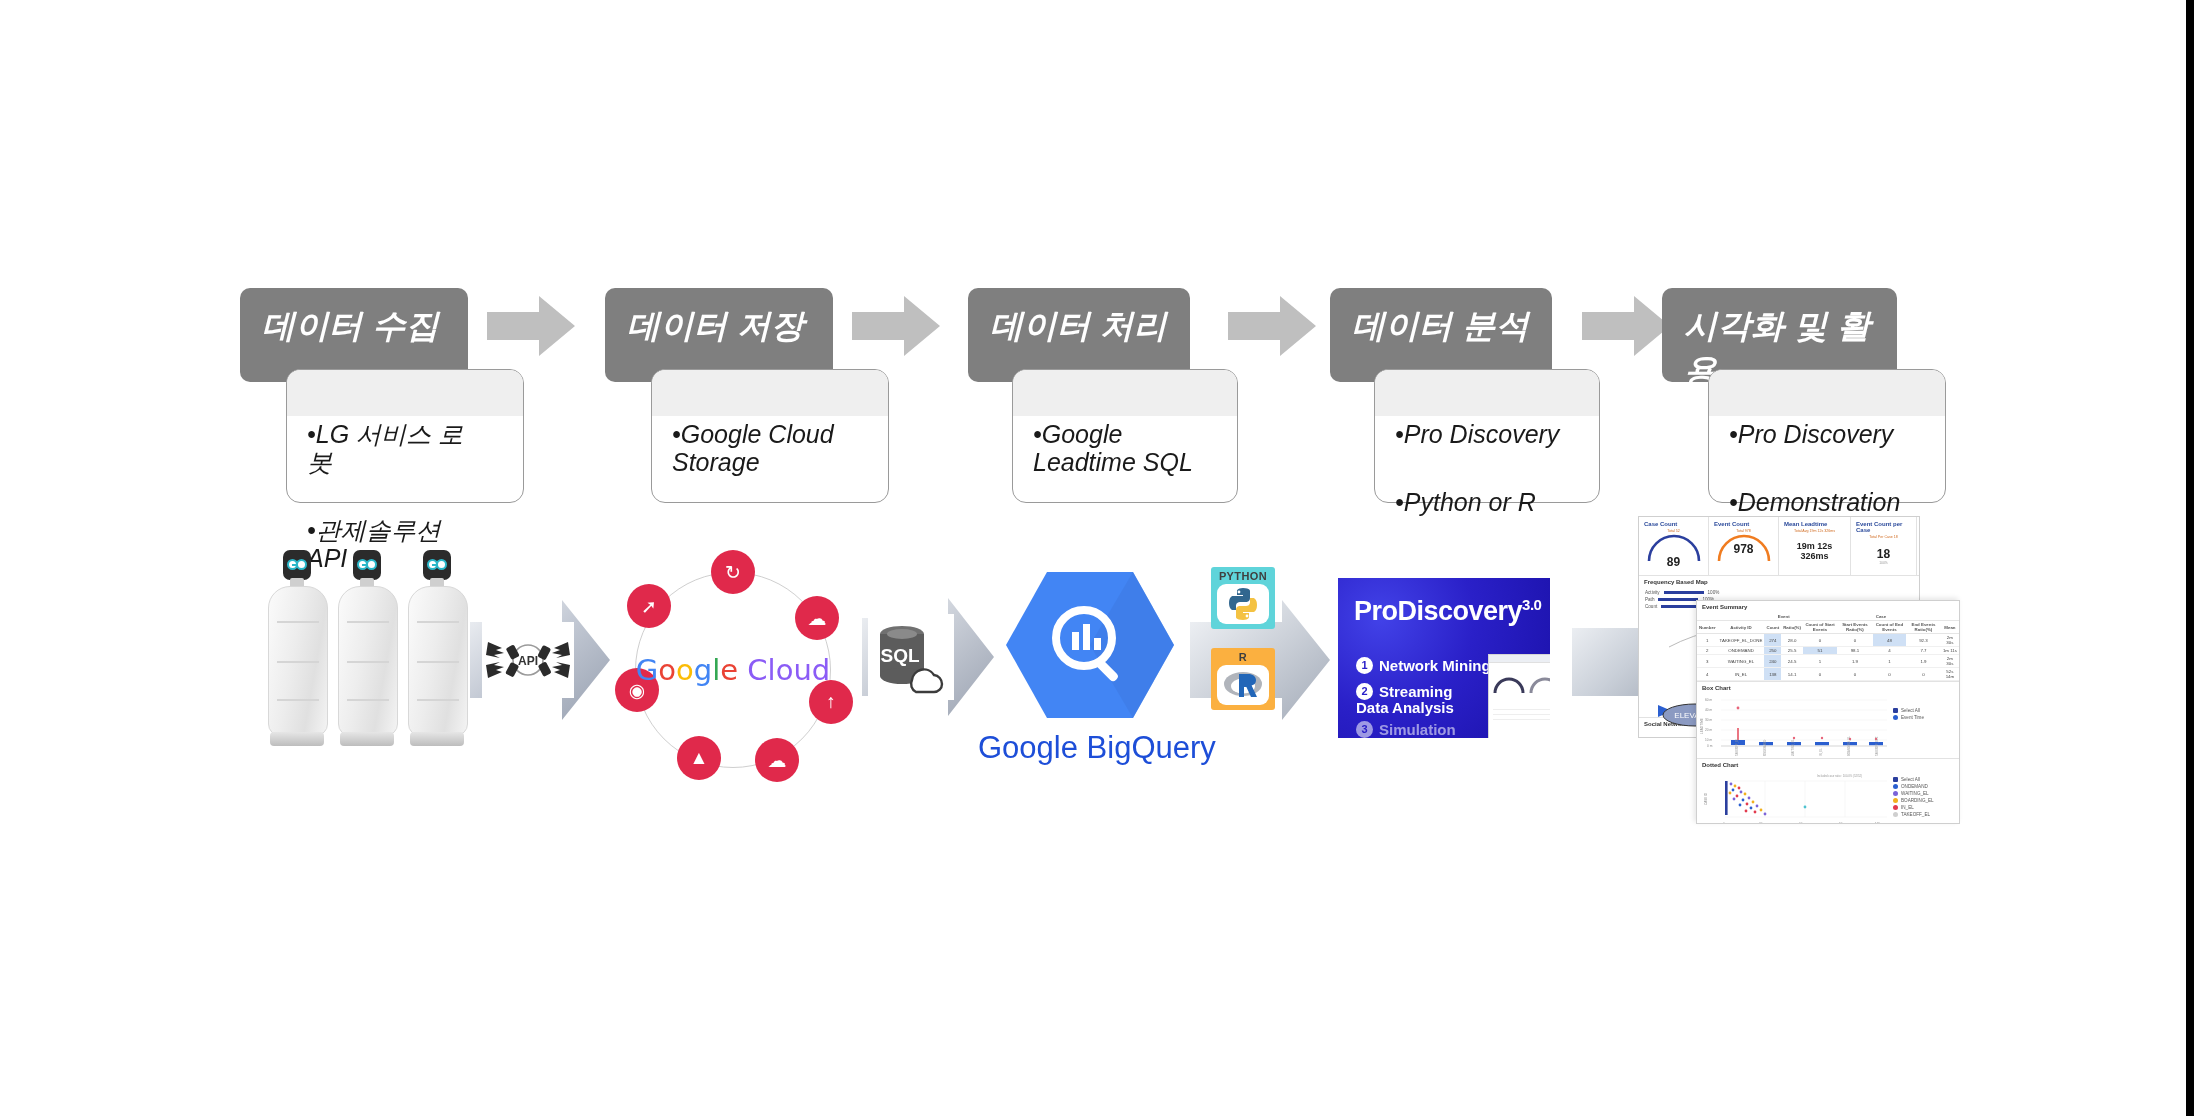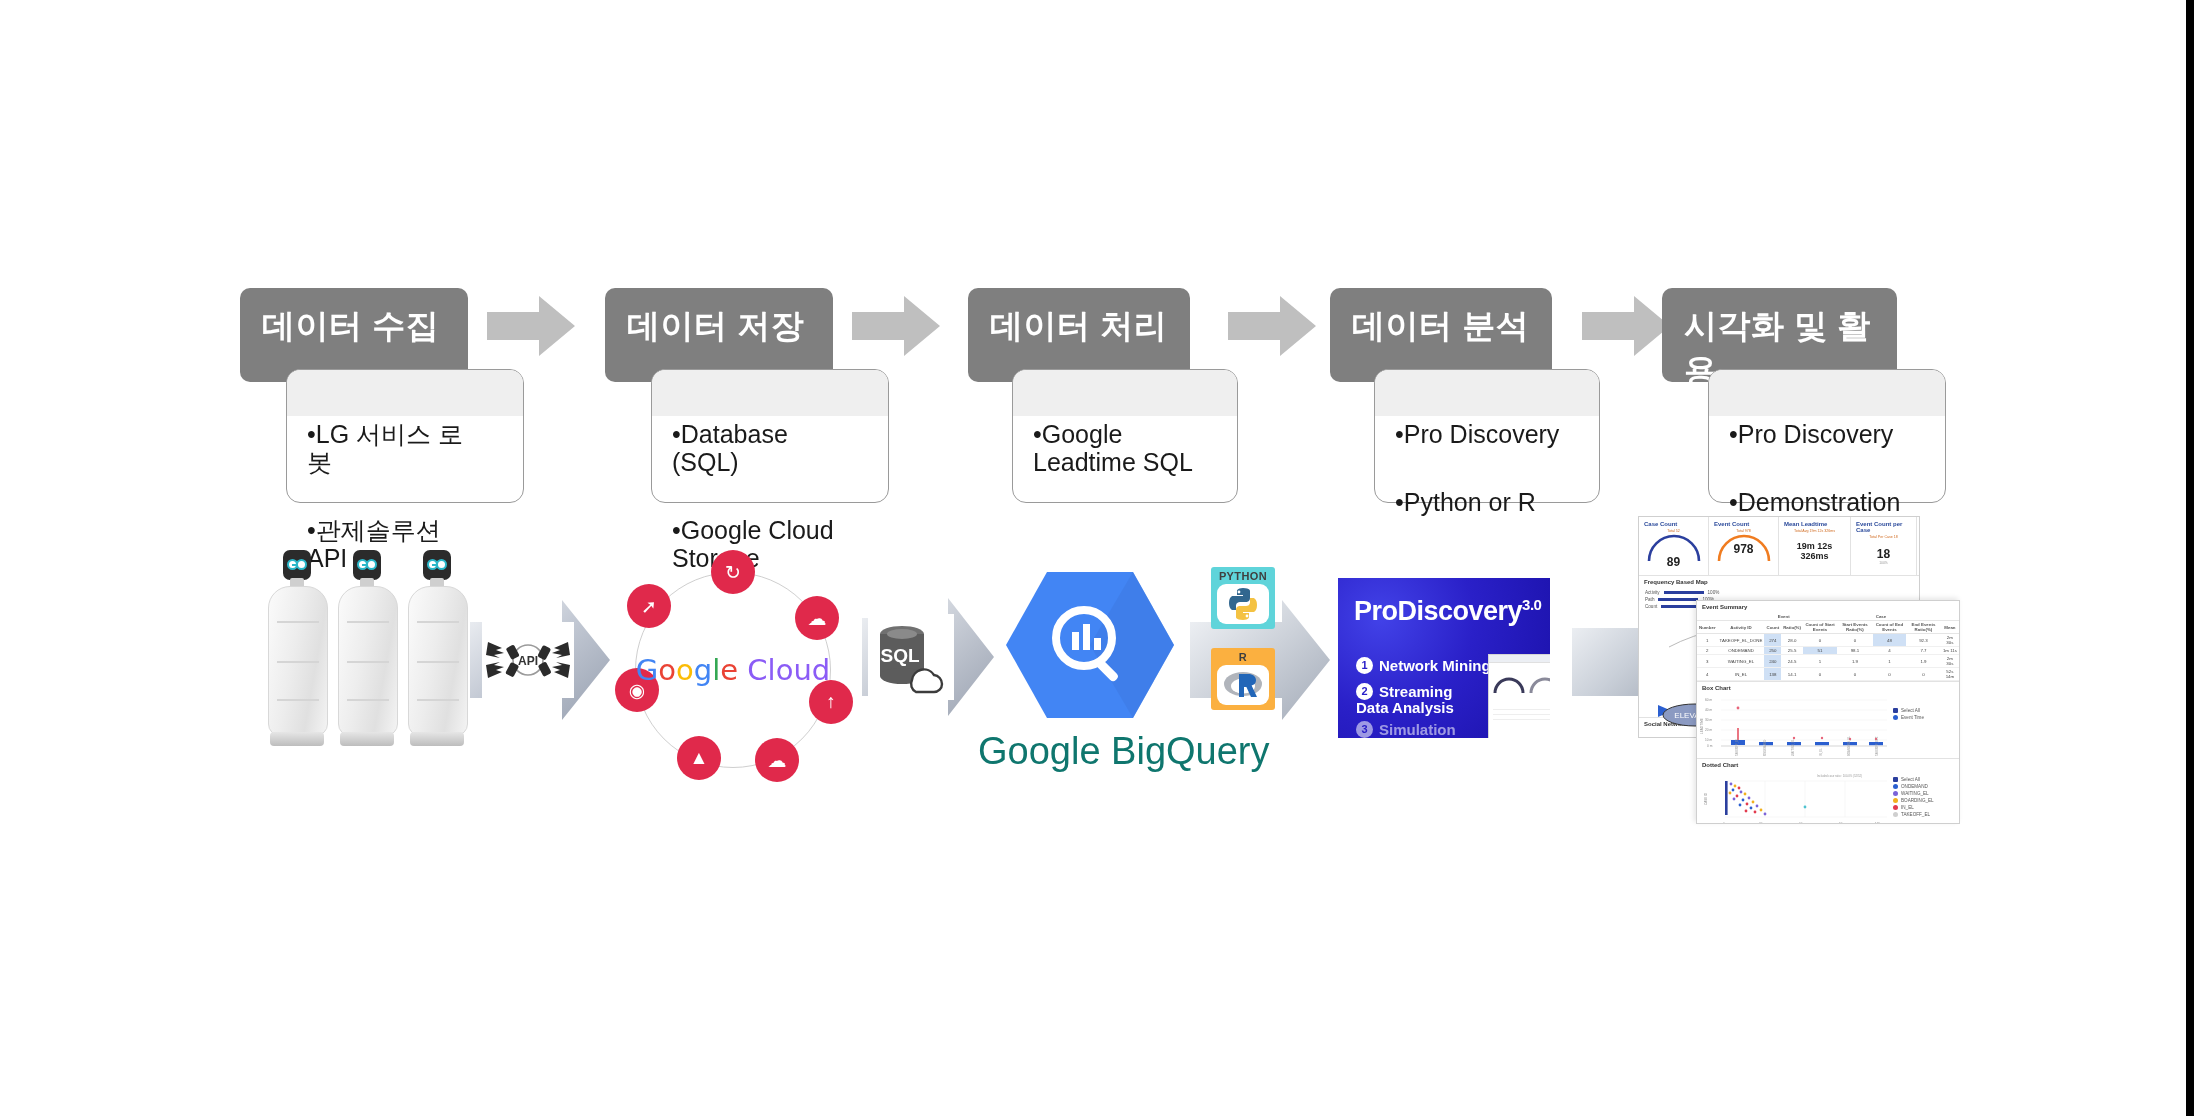--- a/index.html
+++ b/index.html
@@ -5,21 +5,21 @@
   html,body{margin:0;padding:0;}
   body{
     width:2194px;height:1116px;background:#ffffff;
     font-family:"Liberation Sans","DejaVu Sans",sans-serif;
     overflow:hidden;position:relative;
   }
   #canvas{position:absolute;left:0;top:0;width:2194px;height:1116px;background:#fff;}
   .rightband{position:absolute;top:0;right:0;width:8px;height:1116px;background:#000;}
 
   
-  .stage{position:absolute;}
+  .stage{position:absolute;font-style:italic;}
   .stage-head{
     position:absolute;left:0;top:0;
     background:#7f7f7f;border-radius:10px;
     color:#fff;font-size:33px;font-weight:bold;
     letter-spacing:.5px;
     display:flex;align-items:flex-start;
     padding:16px 0 0 22px;box-sizing:border-box;
   }
   .stage-body{
     position:absolute;background:#ffffff;
@@ -84,21 +84,21 @@
     position:absolute;left:50%;top:50%;transform:translate(-50%,-50%);
     font-size:29px;white-space:nowrap;font-family:"DejaVu Sans",sans-serif;
   }
   .gclogo span{font-weight:500;}
 
   
   .sqltile{position:absolute;background:#fff;}
 
   
   .bq{position:absolute;}
-  .bqlabel{position:absolute;font-size:38px;color:#0f766e;white-space:nowrap;}
+  .bqlabel{position:absolute;font-size:31px;color:#1d4ed8;white-space:nowrap;}
 
   
   .langtile{position:absolute;border-radius:3px;display:flex;flex-direction:column;align-items:center;}
   .langtile .lbl{font-size:11px;font-weight:bold;color:#3f3f3f;margin-top:3px;letter-spacing:.4px;}
   .langtile .inner{
     background:#fff;border-radius:9px;flex:1;width:80%;margin:2px 0 5px 0;
     display:flex;align-items:center;justify-content:center;
   }
 
   
@@ -161,23 +161,20 @@
     </svg>
   </div>
 
   <div class="stage" style="left:605px;top:288px;width:260px;height:215px;">
     <div class="stage-head" style="width:228px;height:94px;">
       <span>데이터 저장</span>
     </div>
     <div class="stage-body" style="left:46px;top:81px;width:238px;height:134px;">
       <div class="tint"></div>
       <div class="bullets">
-        <div class="bullet">
-          <span class="dot">•</span><span>Database (SQL)</span>
-        </div>
         <div class="bullet">
           <span class="dot">•</span><span>Google Cloud
  Storage</span>
         </div>
       </div>
     </div>
   </div>
 
   <div class="flatarrow" style="left:852px;top:296px;width:88px;height:60px;">
     <svg width="88" height="60" viewBox="0 0 88 60">

